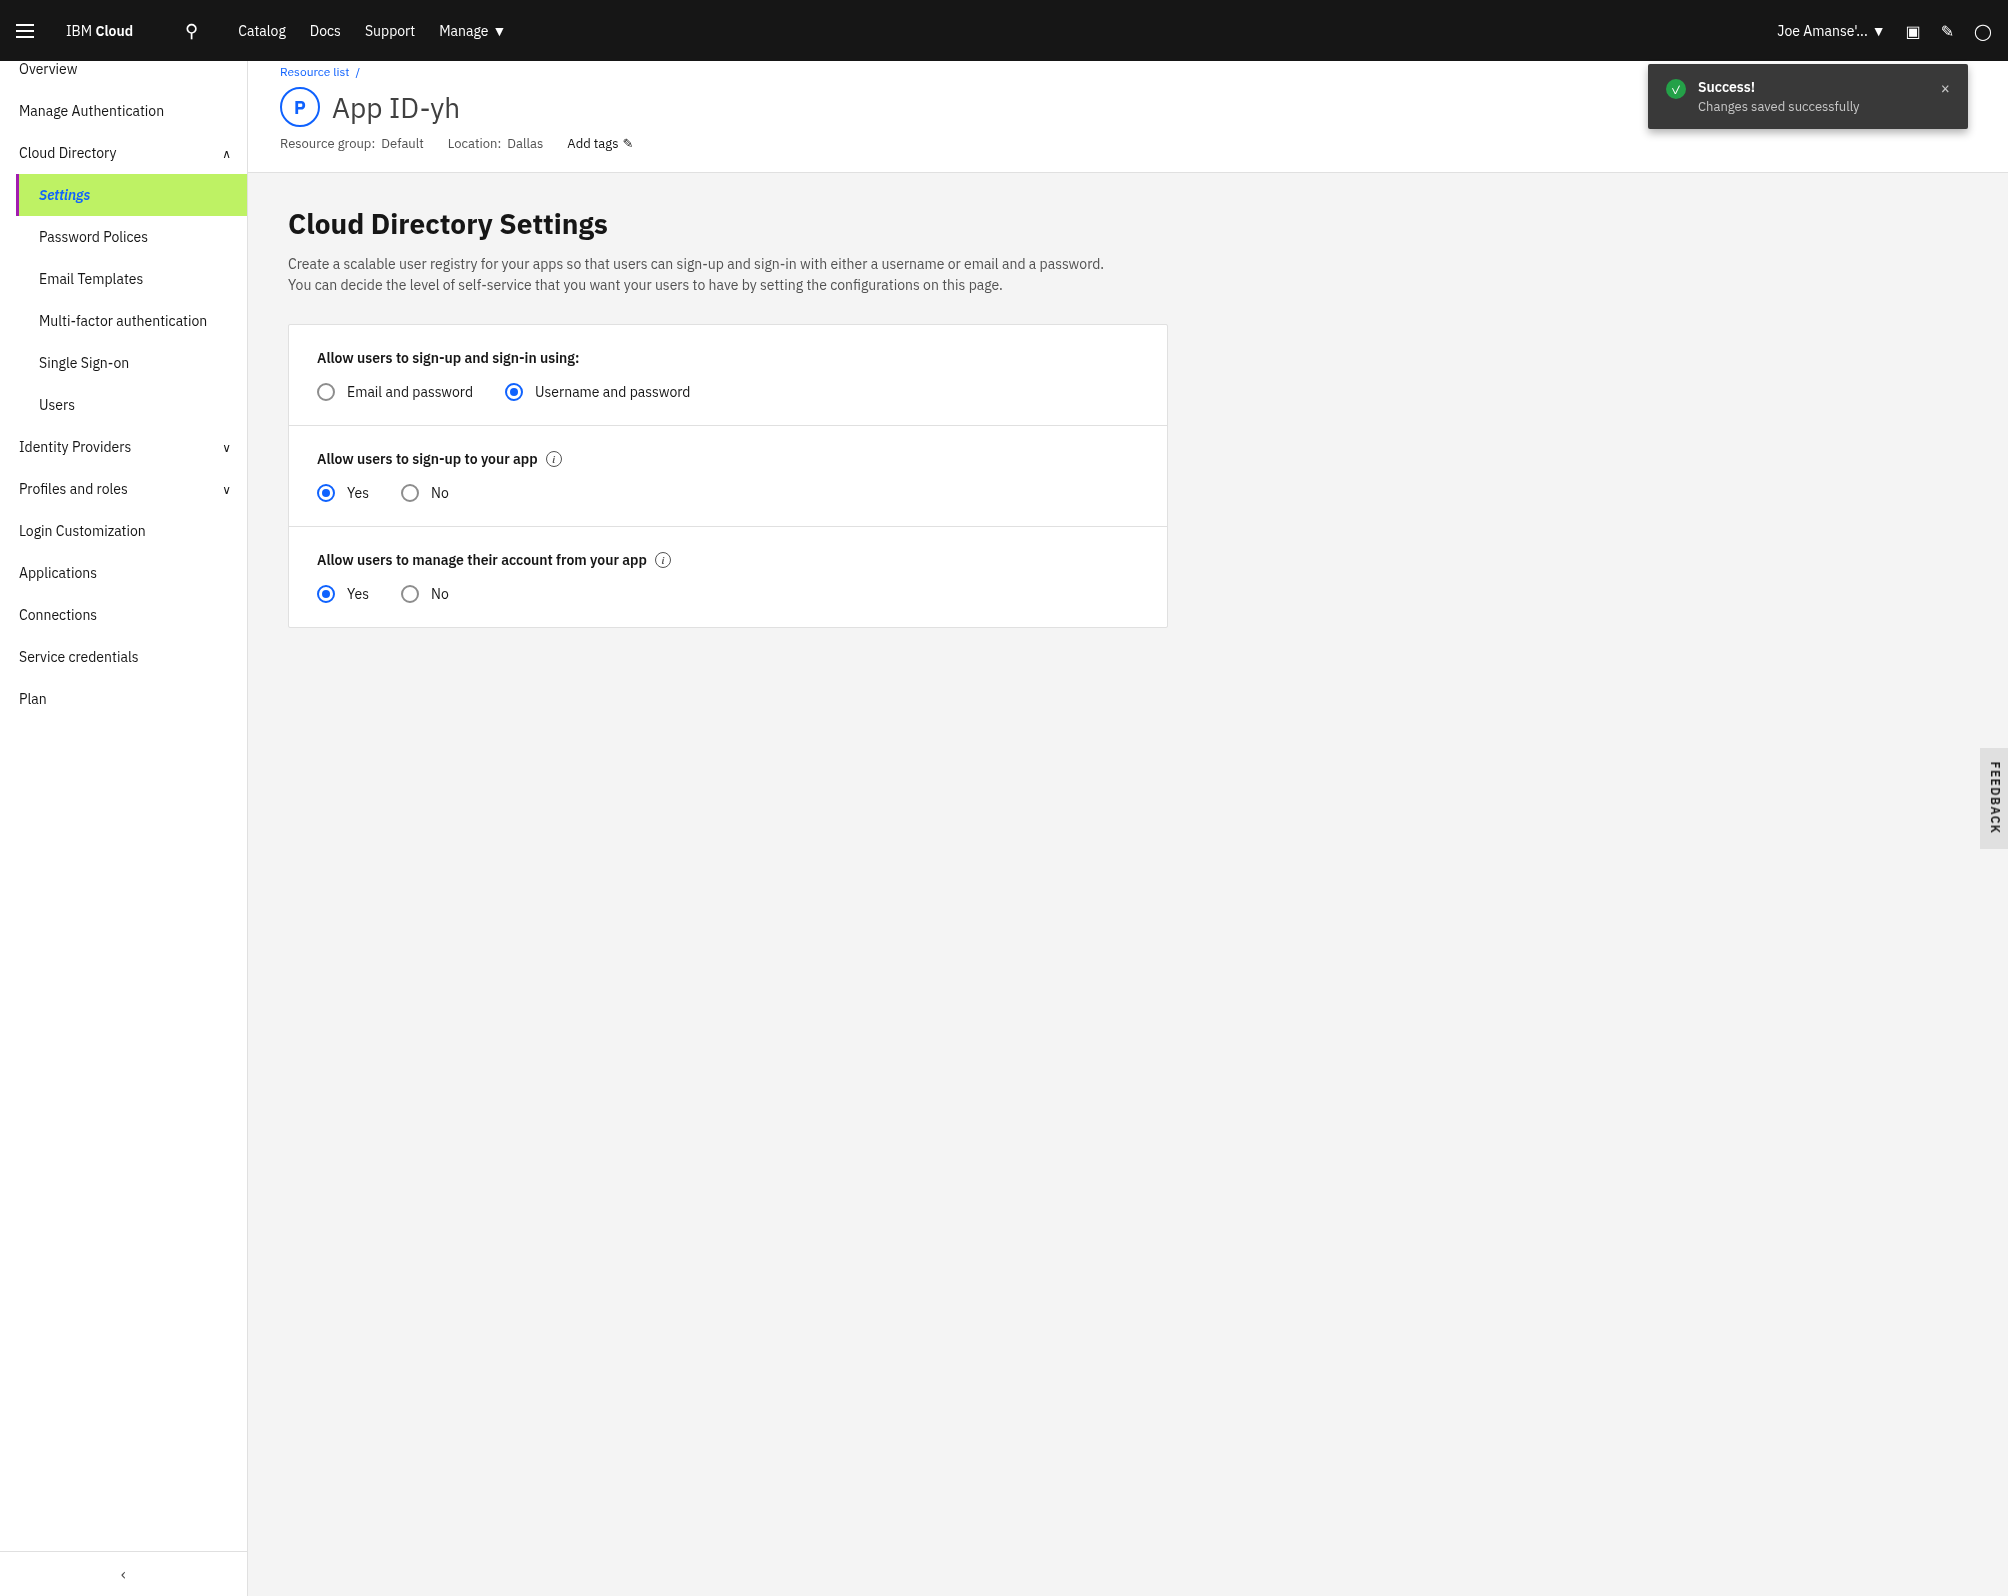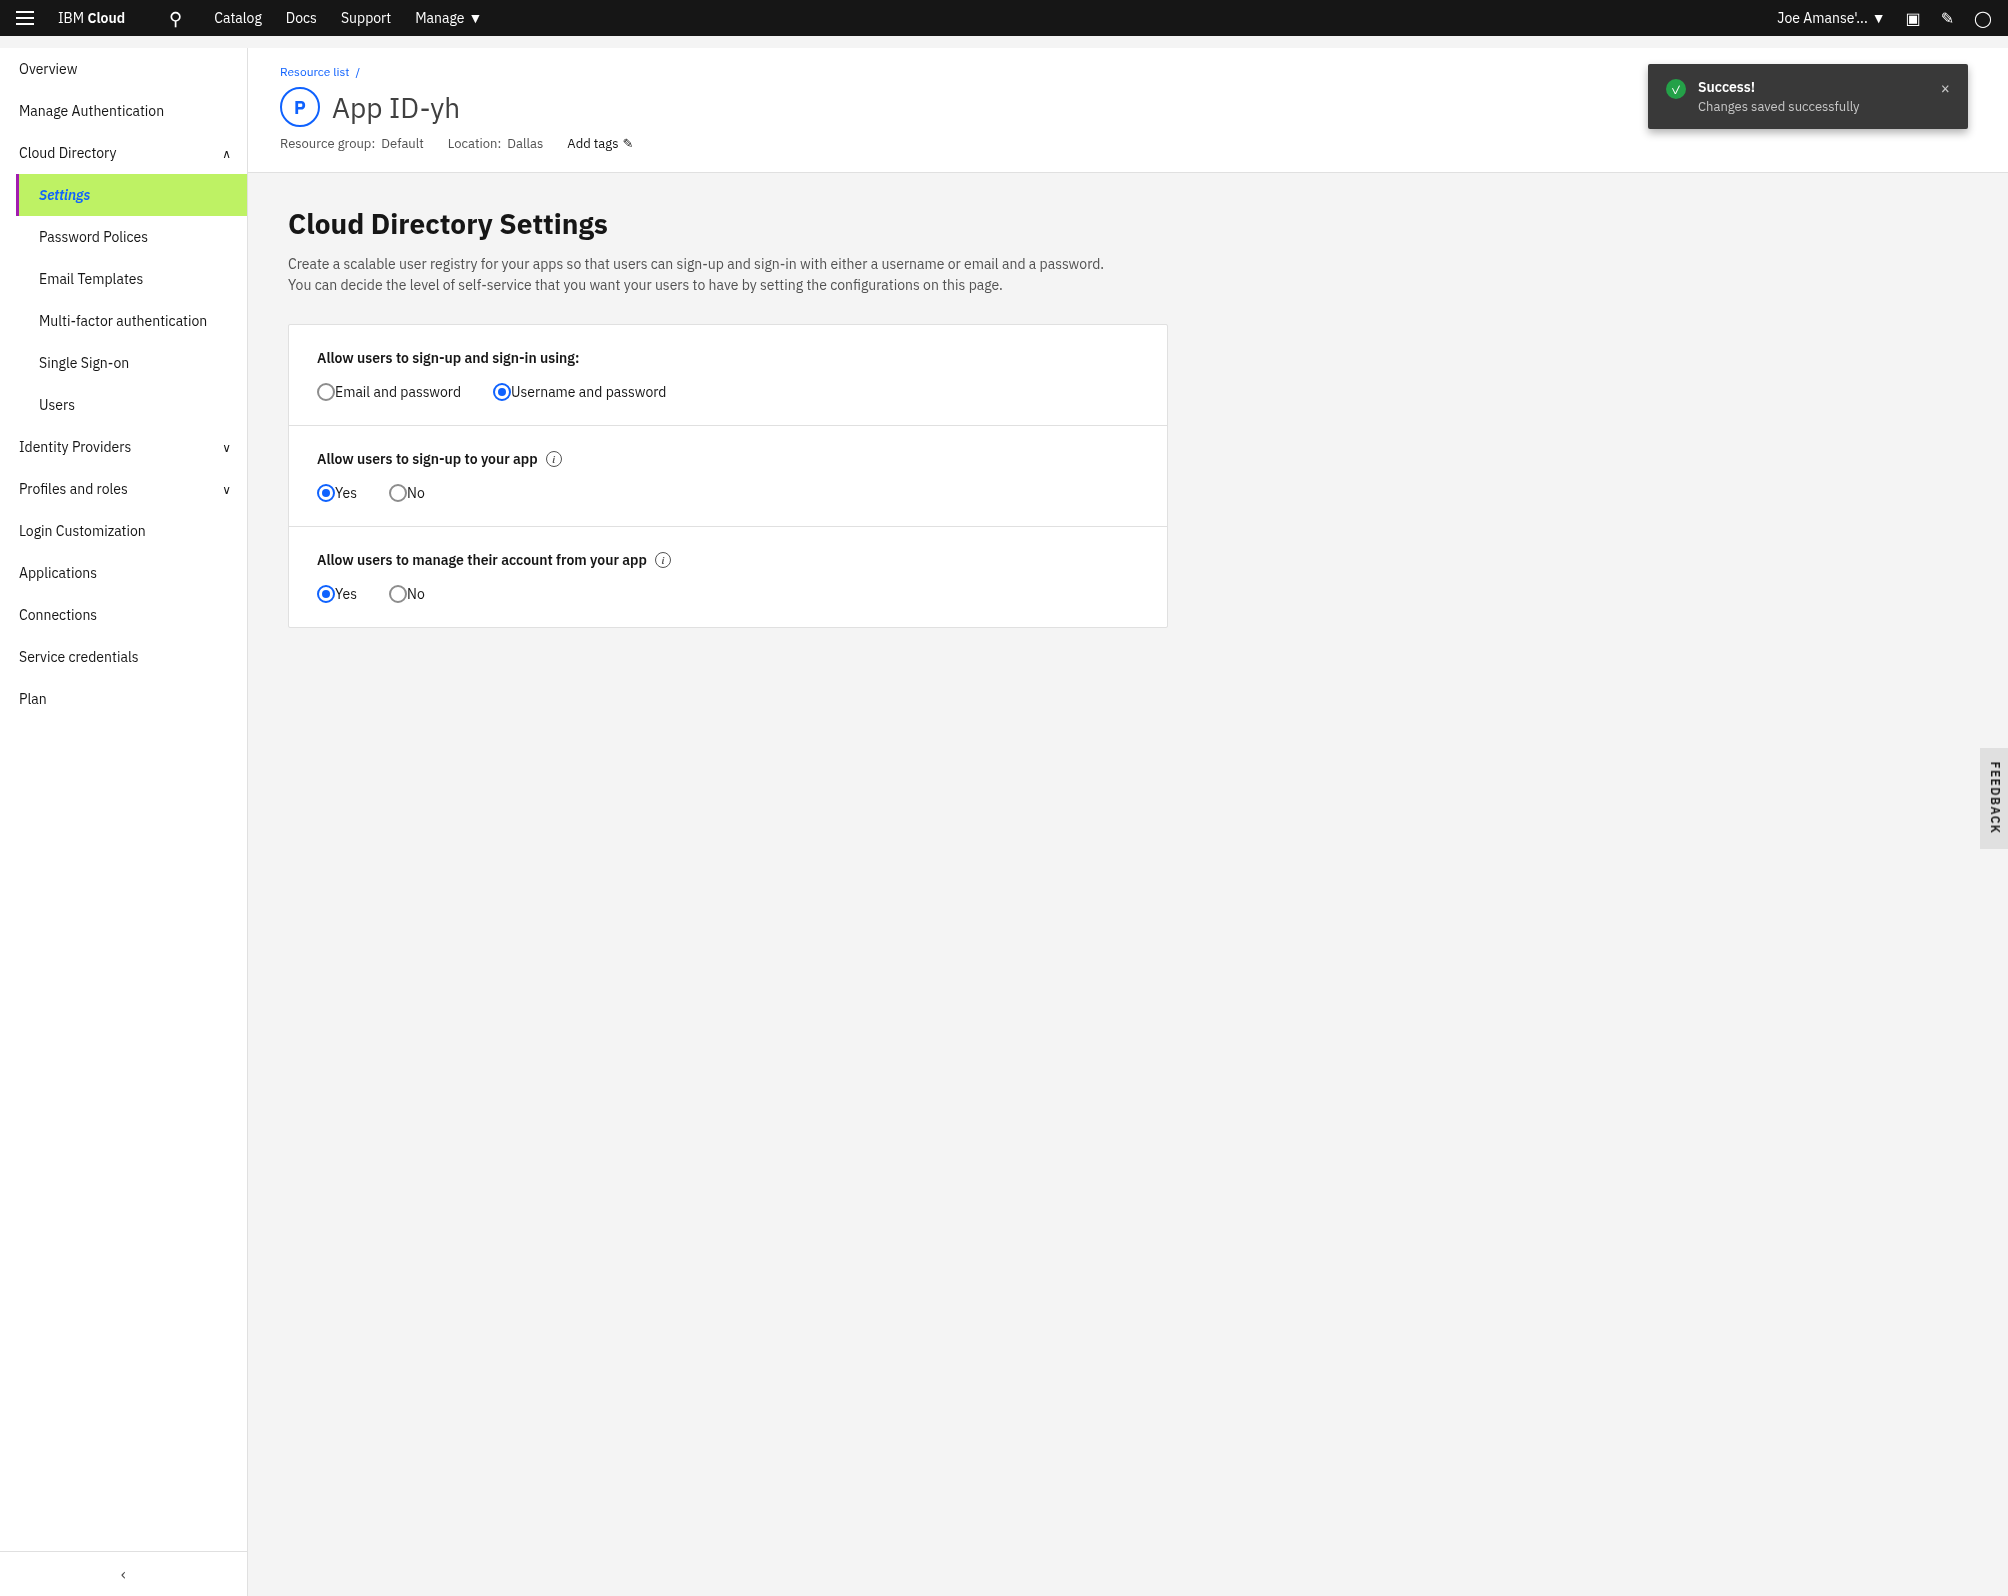--- a/index.html
+++ b/index.html
@@ -2,25 +2,25 @@
 <html><head>
   <meta charset="utf-8">
   <style>
     * { box-sizing: border-box; margin: 0; padding: 0; }
     body { font-family: 'IBM Plex Sans', Arial, sans-serif; background: #f4f4f4; height: 100vh; overflow: hidden; }
 
     
     .topnav {
       background: #161616;
       color: #fff;
-      height: 36px;
+      height: 61px;
       display: flex;
       align-items: center;
       padding: 0 16px;
-      gap: 24px;
+      gap: 32px;
       position: fixed;
       top: 0; left: 0; right: 0;
       z-index: 100;
     }
     .topnav-hamburger { cursor: pointer; display: flex; flex-direction: column; gap: 4px; }
     .topnav-hamburger span { display: block; width: 18px; height: 2px; background: #fff; }
     .topnav-brand { font-size: 14px; color: #fff; font-weight: 400; }
     .topnav-brand strong { font-weight: 600; }
     .topnav-search { margin-left: 20px; color: #fff; font-size: 18px; cursor: pointer; }
     .topnav-links { display: flex; gap: 24px; margin-left: 8px; }
@@ -208,21 +208,21 @@
       font-weight: 600;
     }
     .radio-group {
       display: flex;
       gap: 32px;
       align-items: center;
     }
     .radio-option {
       display: flex;
       align-items: center;
-      gap: 0;
+      gap: 12px;
       cursor: pointer;
       font-size: 14px;
       color: #161616;
     }
     .radio-circle {
       width: 18px; height: 18px;
       border-radius: 50%;
       border: 2px solid #8d8d8d;
       display: flex; align-items: center; justify-content: center;
       flex-shrink: 0;

